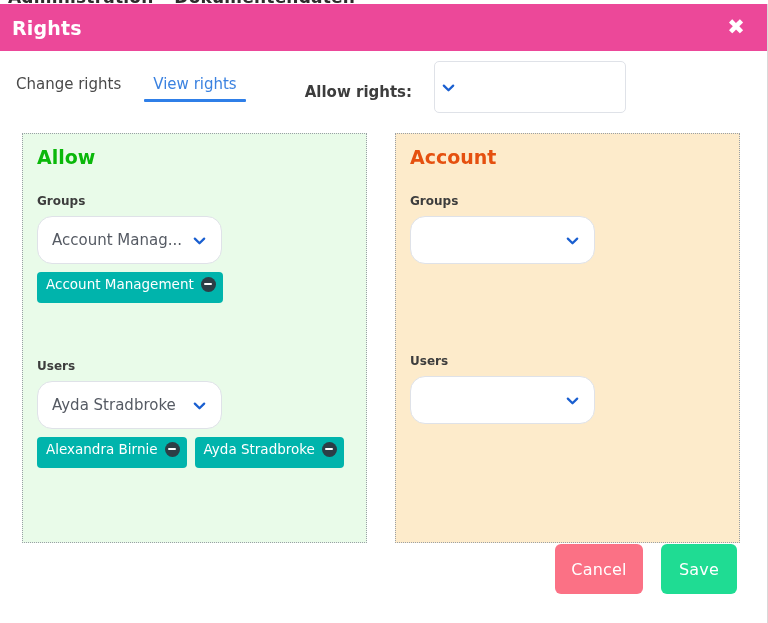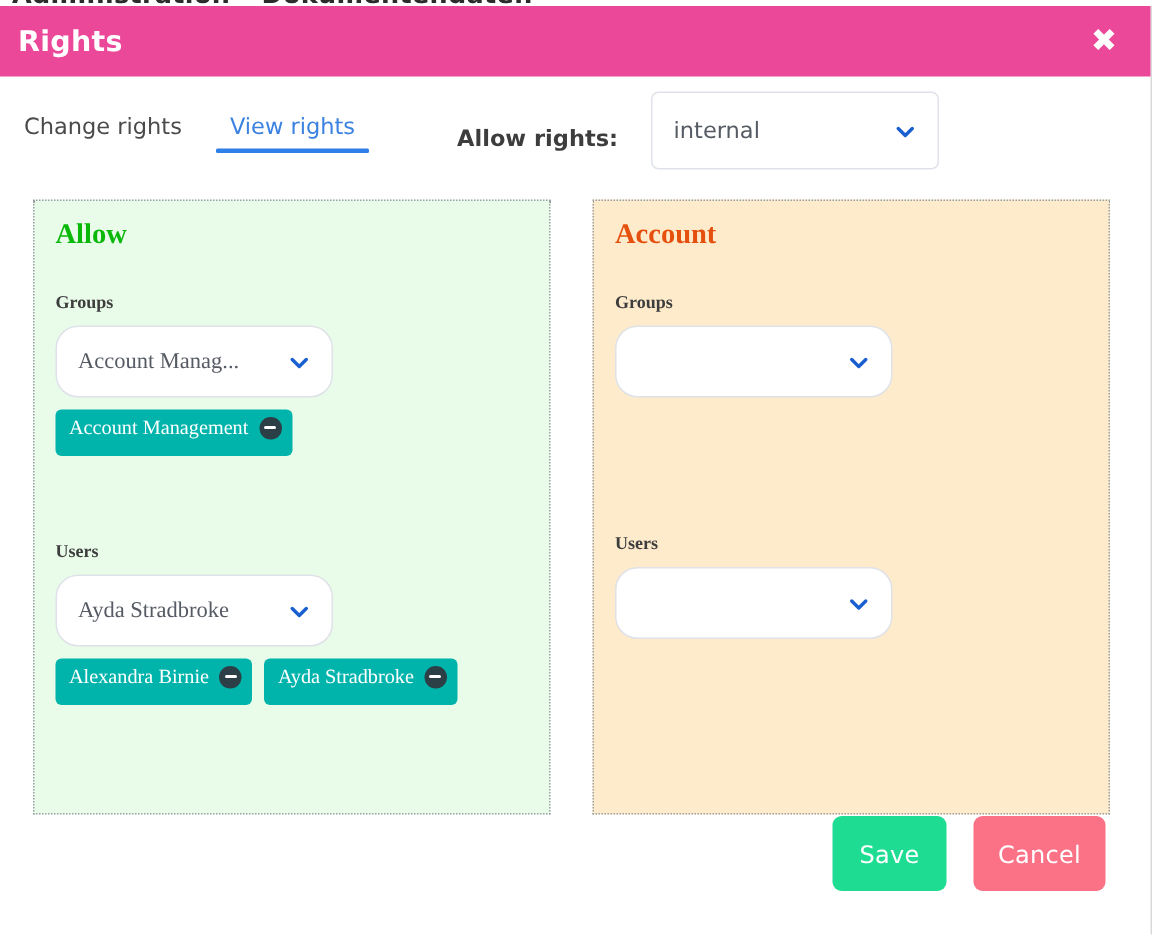--- a/index.html
+++ b/index.html
@@ -162,21 +162,20 @@
     margin-top: -10px;
   }
 
   
   .panels {
     display: flex;
     gap: 28px;
     padding: 10px 16px 0 22px;
     flex: 0 0 auto;
     box-sizing: border-box;
-    font-family: Liberation Serif, serif;
   }
   .panel {
     width: 345px;
     height: 410px;
     border: 1px dotted #9aa0a6;
     box-sizing: border-box;
     padding: 12px 14px 0 14px;
     position: relative;
   }
   .panel-allow {
@@ -289,21 +288,20 @@
         <span>Change rights</span>
       </div>
       <div class="tab active">
         <span>View rights</span>
       </div>
     </div>
 
     <div class="select-group">
       <div class="select-label">Allow rights:</div>
       <div class="sel sel-top">
-        <div class="sel-value">internal</div>
         <div class="sel-chevron">
           <svg width="15" height="15" viewBox="0 0 16 16" fill="none" stroke="currentColor" stroke-width="2.4" stroke-linecap="round" stroke-linejoin="round">
               <polyline points="3,6 8,11 13,6"></polyline>
             </svg>
         </div>
       </div>
     </div>
   </div>
 
   <div class="panels">
@@ -379,17 +377,17 @@
                 <polyline points="3,6 8,11 13,6"></polyline>
               </svg>
           </div>
         </div>
         <div class="tag-row"></div>
       </div>
     </div>
   </div>
 
   <div class="footer">
+    <button class="btn btn-cancel">Cancel</button>
     <button class="btn btn-save">Save</button>
-    <button class="btn btn-cancel">Cancel</button>
   </div>
 
 </div>
 
 </body></html>

